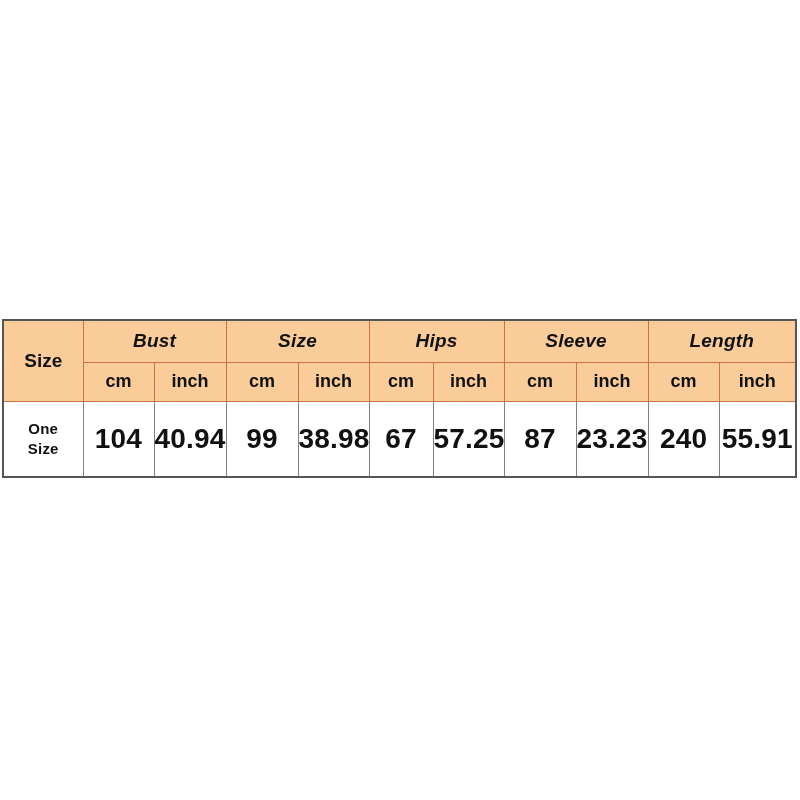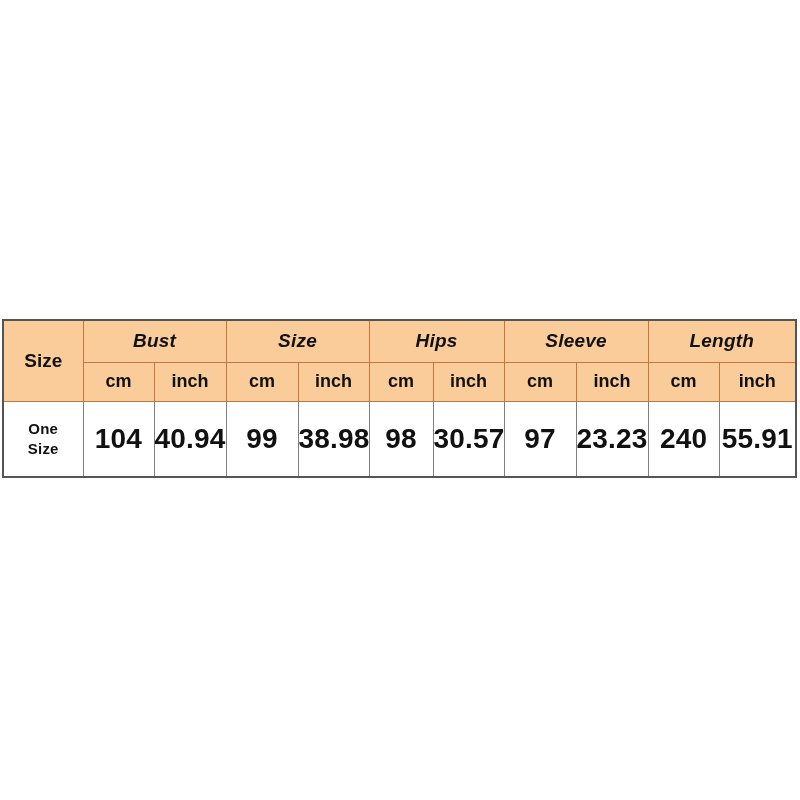--- a/index.html
+++ b/index.html
@@ -112,22 +112,22 @@
 
       <tr>
         <td class="dcell rowhead">
           <span>One</span><br>
           <span>Size</span>
         </td>
         <td class="dcell">104</td>
         <td class="dcell">40.94</td>
         <td class="dcell">99</td>
         <td class="dcell">38.98</td>
-        <td class="dcell">98</td>
-        <td class="dcell">30.57</td>
-        <td class="dcell">97</td>
+        <td class="dcell">67</td>
+        <td class="dcell">57.25</td>
+        <td class="dcell">87</td>
         <td class="dcell">23.23</td>
         <td class="dcell">240</td>
         <td class="dcell">55.91</td>
       </tr>
     </tbody>
   </table>
 </div>
 
 </body></html>

